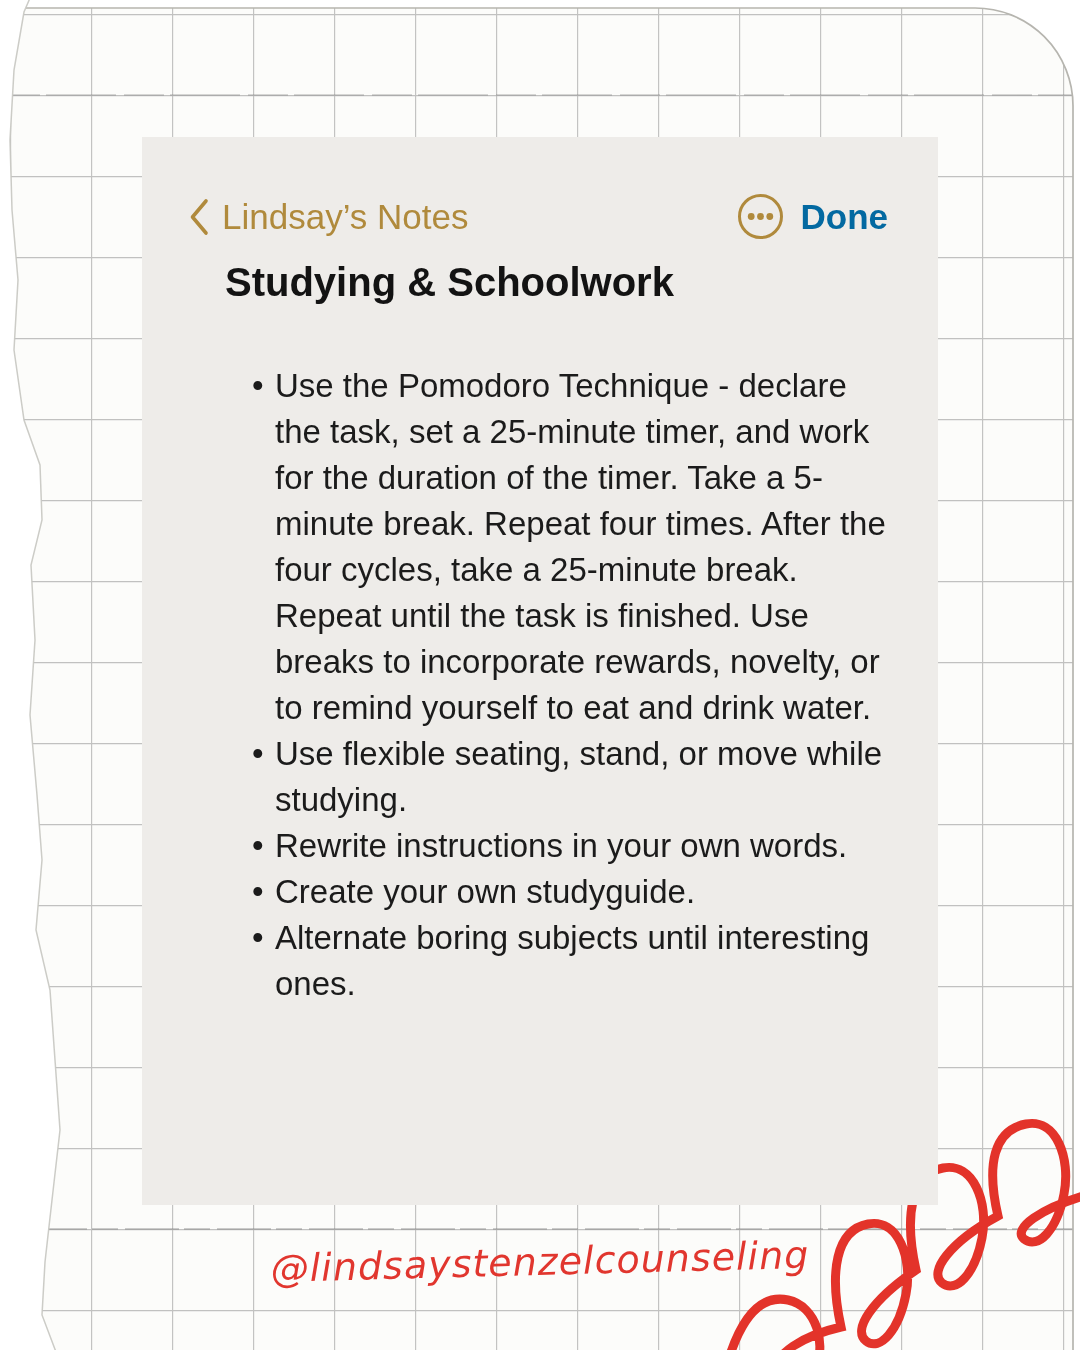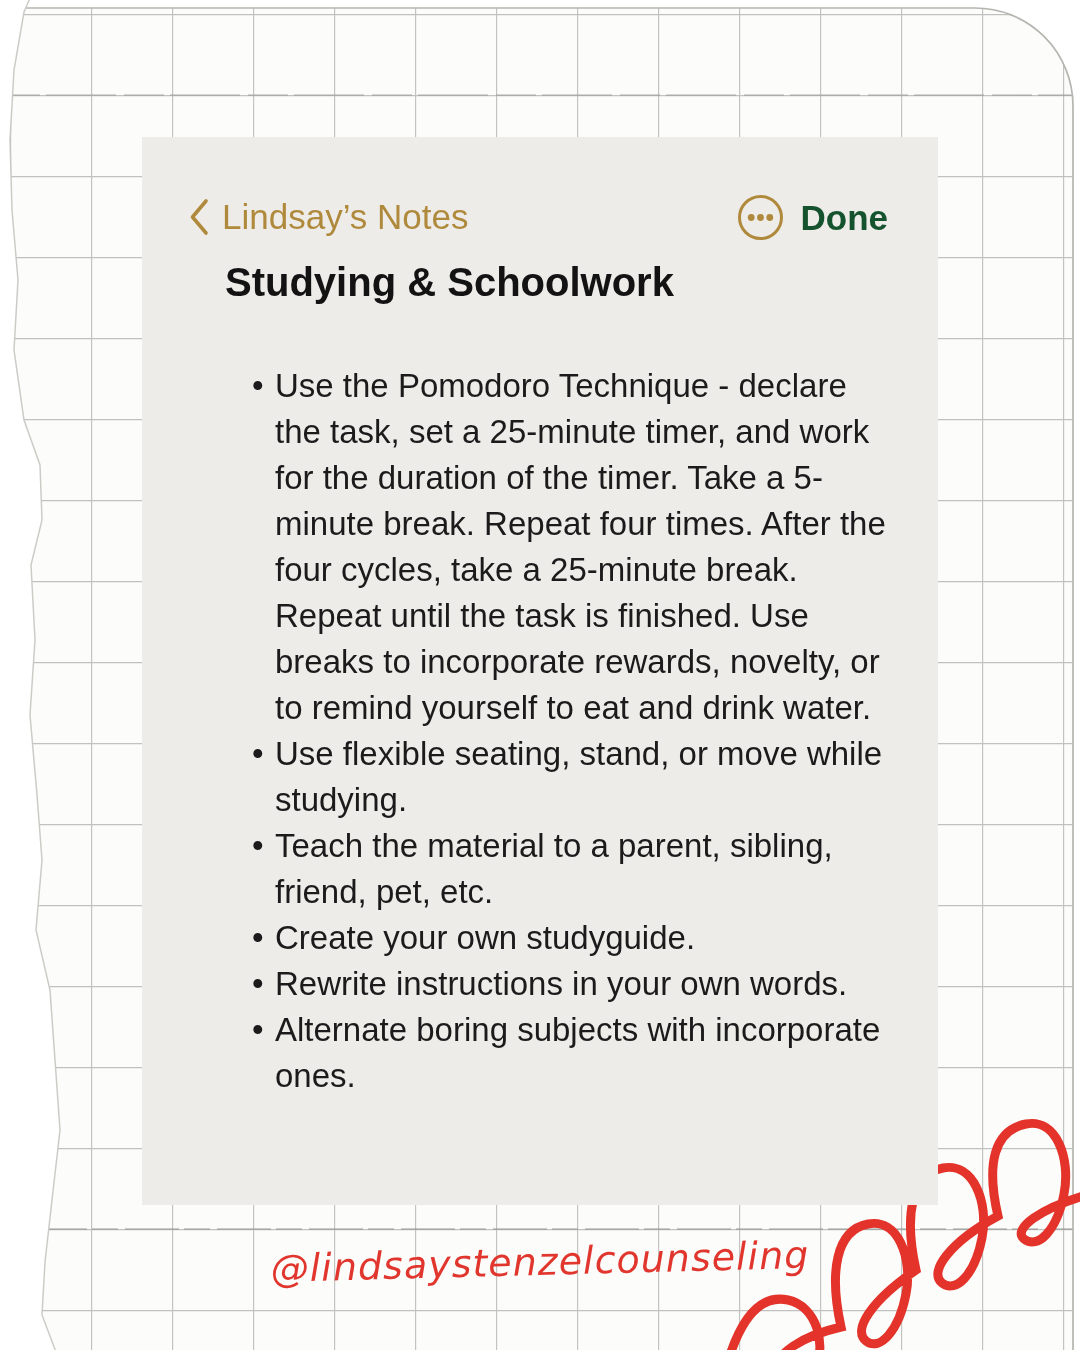--- a/index.html
+++ b/index.html
@@ -11,28 +11,28 @@
   
   .bg-svg{position:absolute;left:0;top:0;width:1080px;height:1350px;display:block;}
 
   
   .note-card{
     position:absolute;left:142px;top:137px;width:796px;height:1068px;
     background:#eeece9;
   }
   .nav-row{
     position:absolute;top:56px;left:46px;right:50px;height:48px;
-    display:flex;align-items:flex-end;
+    display:flex;align-items:flex-start;
   }
   .back-button{display:flex;align-items:center;cursor:default;}
   .back-label{
     margin-left:13px;font-size:35px;color:#b08a3c;line-height:48px;white-space:nowrap;
   }
   .nav-right{margin-left:auto;display:flex;align-items:center;gap:17px;}
-  .done-label{font-size:35px;font-weight:bold;color:#14532d;white-space:nowrap;}
+  .done-label{font-size:35px;font-weight:bold;color:#0369a1;white-space:nowrap;}
   .note-title{
     position:absolute;left:83px;top:121px;
     font-size:40px;font-weight:bold;color:#131313;line-height:48px;white-space:nowrap;
   }
   .bullet-list{
     position:absolute;left:125px;top:218px;width:618px;
     margin:8px;padding:0;list-style:none;
     font-size:33px;line-height:46px;color:#1b1b1b;
   }
   .bullet-list li{position:relative;}
@@ -112,20 +112,19 @@
       </svg>
       <span class="done-label">Done</span>
     </div>
   </div>
 
   <div class="note-title">Studying &amp; Schoolwork</div>
 
   <ul class="bullet-list">
     <li>Use the Pomodoro Technique - declare the task, set a 25-minute timer, and work for the duration of the timer. Take a 5-minute break. Repeat four times. After the four cycles, take a 25-minute break. Repeat until the task is finished. Use breaks to incorporate rewards, novelty, or to remind yourself to eat and drink water.</li>
     <li>Use flexible seating, stand, or move while studying.</li>
-    <li>Teach the material to a parent, sibling, friend, pet, etc.</li>
+    <li>Rewrite instructions in your own words.</li>
     <li>Create your own studyguide.</li>
-    <li>Rewrite instructions in your own words.</li>
-    <li>Alternate boring subjects with incorporate ones.</li>
+    <li>Alternate boring subjects until interesting ones.</li>
   </ul>
 </div>
 
 <div class="handle">@lindsaystenzelcounseling</div>
 
 </body></html>

